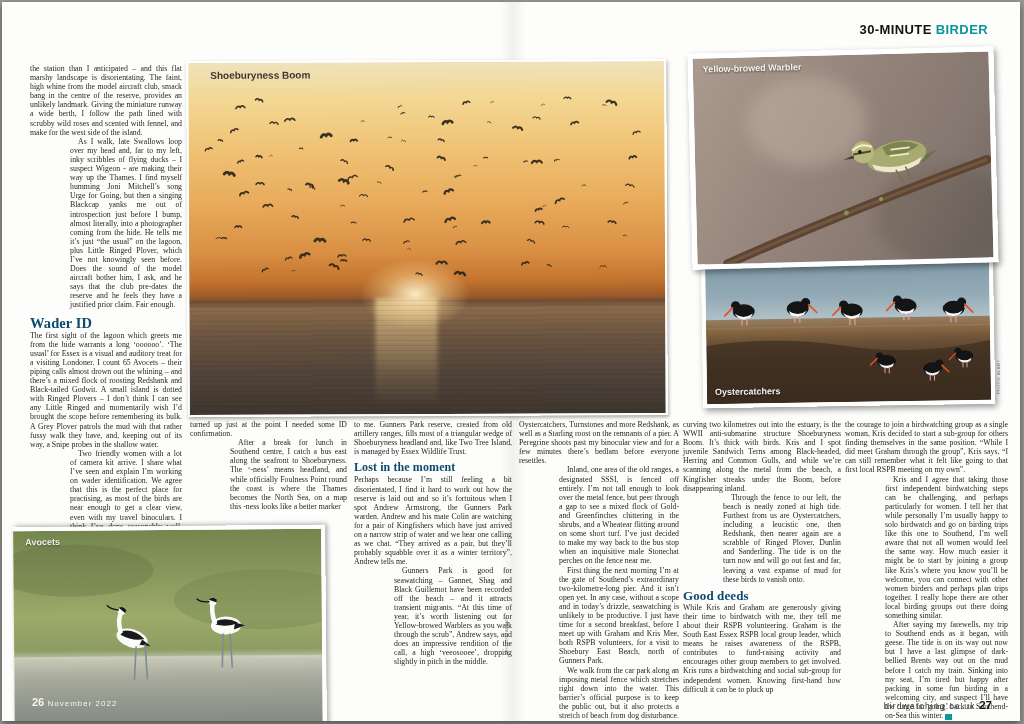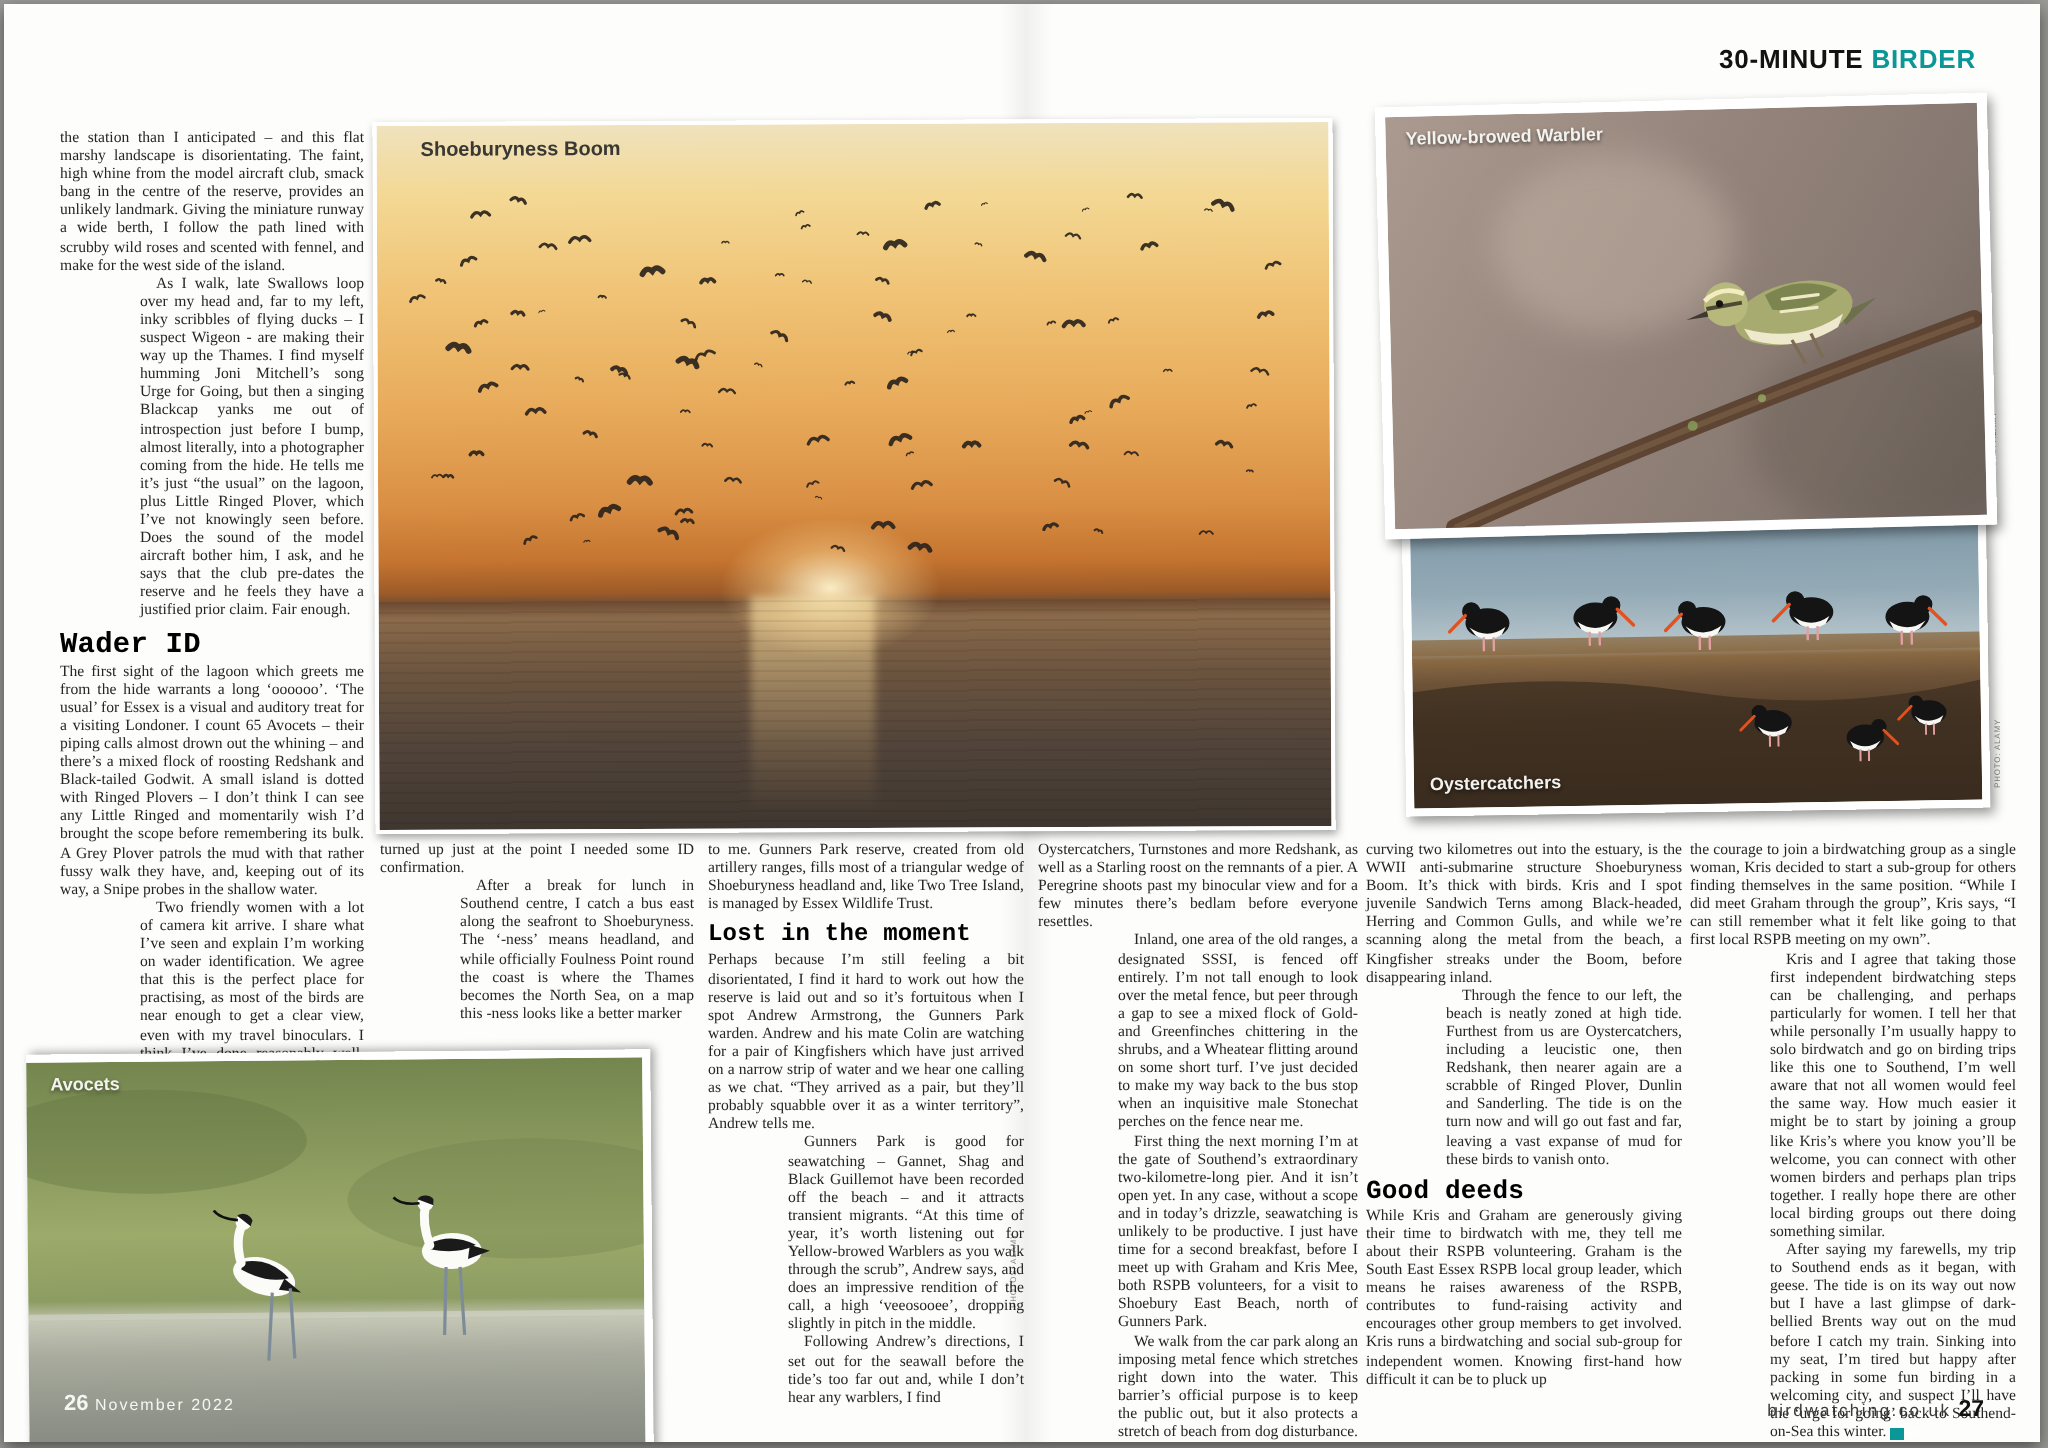--- a/index.html
+++ b/index.html
@@ -16,21 +16,21 @@
                font:400 8px "Liberation Sans",sans-serif;letter-spacing:1px;}
   #footer-left b{font-size:11px;letter-spacing:0;}
   #footer-right{position:absolute;right:28px;top:697px;color:#3c3c3a;
                 font:400 8.5px "Liberation Sans",sans-serif;letter-spacing:1.2px;}
   #footer-right b{color:#111;font-size:11.5px;letter-spacing:0;}
   
   .col{position:absolute;font:7.8px/9.1px "Liberation Serif",serif;color:#262522;
        text-align:justify;}
   .col p{margin:0;}
   .col p + p{text-indent:8px;margin-left:40px;}
-  h2.sec{font-family:Liberation Mono, monospace;font-weight:bold;color:#000000;
+  h2.sec{font-family:Liberation Serif, serif;font-weight:bold;color:#0c4a6e;
          margin:7px 0 3px 0;letter-spacing:.1px;}
   #h-wader{font-size:14.5px;margin-top:9px;}
   #h-lost{font-size:12px;}
   #h-good{font-size:13px;}
   #col1{left:28px;top:62px;width:152px;}
   #col2{left:188px;top:418px;width:157px;}
   #col3{left:352px;top:418px;width:158px;}
   #col4{left:517px;top:418px;width:160px;}
   #col5{left:681px;top:418px;width:158px;}
   #col6{left:843px;top:418px;width:163px;}
@@ -304,21 +304,20 @@
   </div>
 
   <div id="col3" class="col">
     <div>
       <p>to me. Gunners Park reserve, created from old artillery ranges, fills most of a triangular wedge of Shoeburyness headland and, like Two Tree Island, is managed by Essex Wildlife Trust.</p>
     </div>
     <h2 class="sec" id="h-lost">Lost in the moment</h2>
     <div>
       <p>Perhaps because I’m still feeling a bit disorientated, I find it hard to work out how the reserve is laid out and so it’s fortuitous when I spot Andrew Armstrong, the Gunners Park warden. Andrew and his mate Colin are watching for a pair of Kingfishers which have just arrived on a narrow strip of water and we hear one calling as we chat. “They arrived as a pair, but they’ll probably squabble over it as a winter territory”, Andrew tells me.</p>
       <p>Gunners Park is good for seawatching – Gannet, Shag and Black Guillemot have been recorded off the beach – and it attracts transient migrants. “At this time of year, it’s worth listening out for Yellow-browed Warblers as you walk through the scrub”, Andrew says, and does an impressive rendition of the call, a high ‘veeosooee’, dropping slightly in pitch in the middle.</p>
-      <p>Following Andrew’s directions, I set out for the seawall before the tide’s too far out and, while I don’t hear any warblers, I find</p>
     </div>
   </div>
 
   <div id="col4" class="col">
     <div>
       <p>Oystercatchers, Turnstones and more Redshank, as well as a Starling roost on the remnants of a pier. A Peregrine shoots past my binocular view and for a few minutes there’s bedlam before everyone resettles.</p>
       <p>Inland, one area of the old ranges, a designated SSSI, is fenced off entirely. I’m not tall enough to look over the metal fence, but peer through a gap to see a mixed flock of Gold- and Greenfinches chittering in the shrubs, and a Wheatear flitting around on some short turf. I’ve just decided to make my way back to the bus stop when an inquisitive male Stonechat perches on the fence near me.</p>
       <p>First thing the next morning I’m at the gate of Southend’s extraordinary two-kilometre-long pier. And it isn’t open yet. In any case, without a scope and in today’s drizzle, seawatching is unlikely to be productive. I just have time for a second breakfast, before I meet up with Graham and Kris Mee, both RSPB volunteers, for a visit to Shoebury East Beach, north of Gunners Park.</p>
       <p>We walk from the car park along an imposing metal fence which stretches right down into the water. This barrier’s official purpose is to keep the public out, but it also protects a stretch of beach from dog disturbance. Ahead of us,</p>
     </div>

